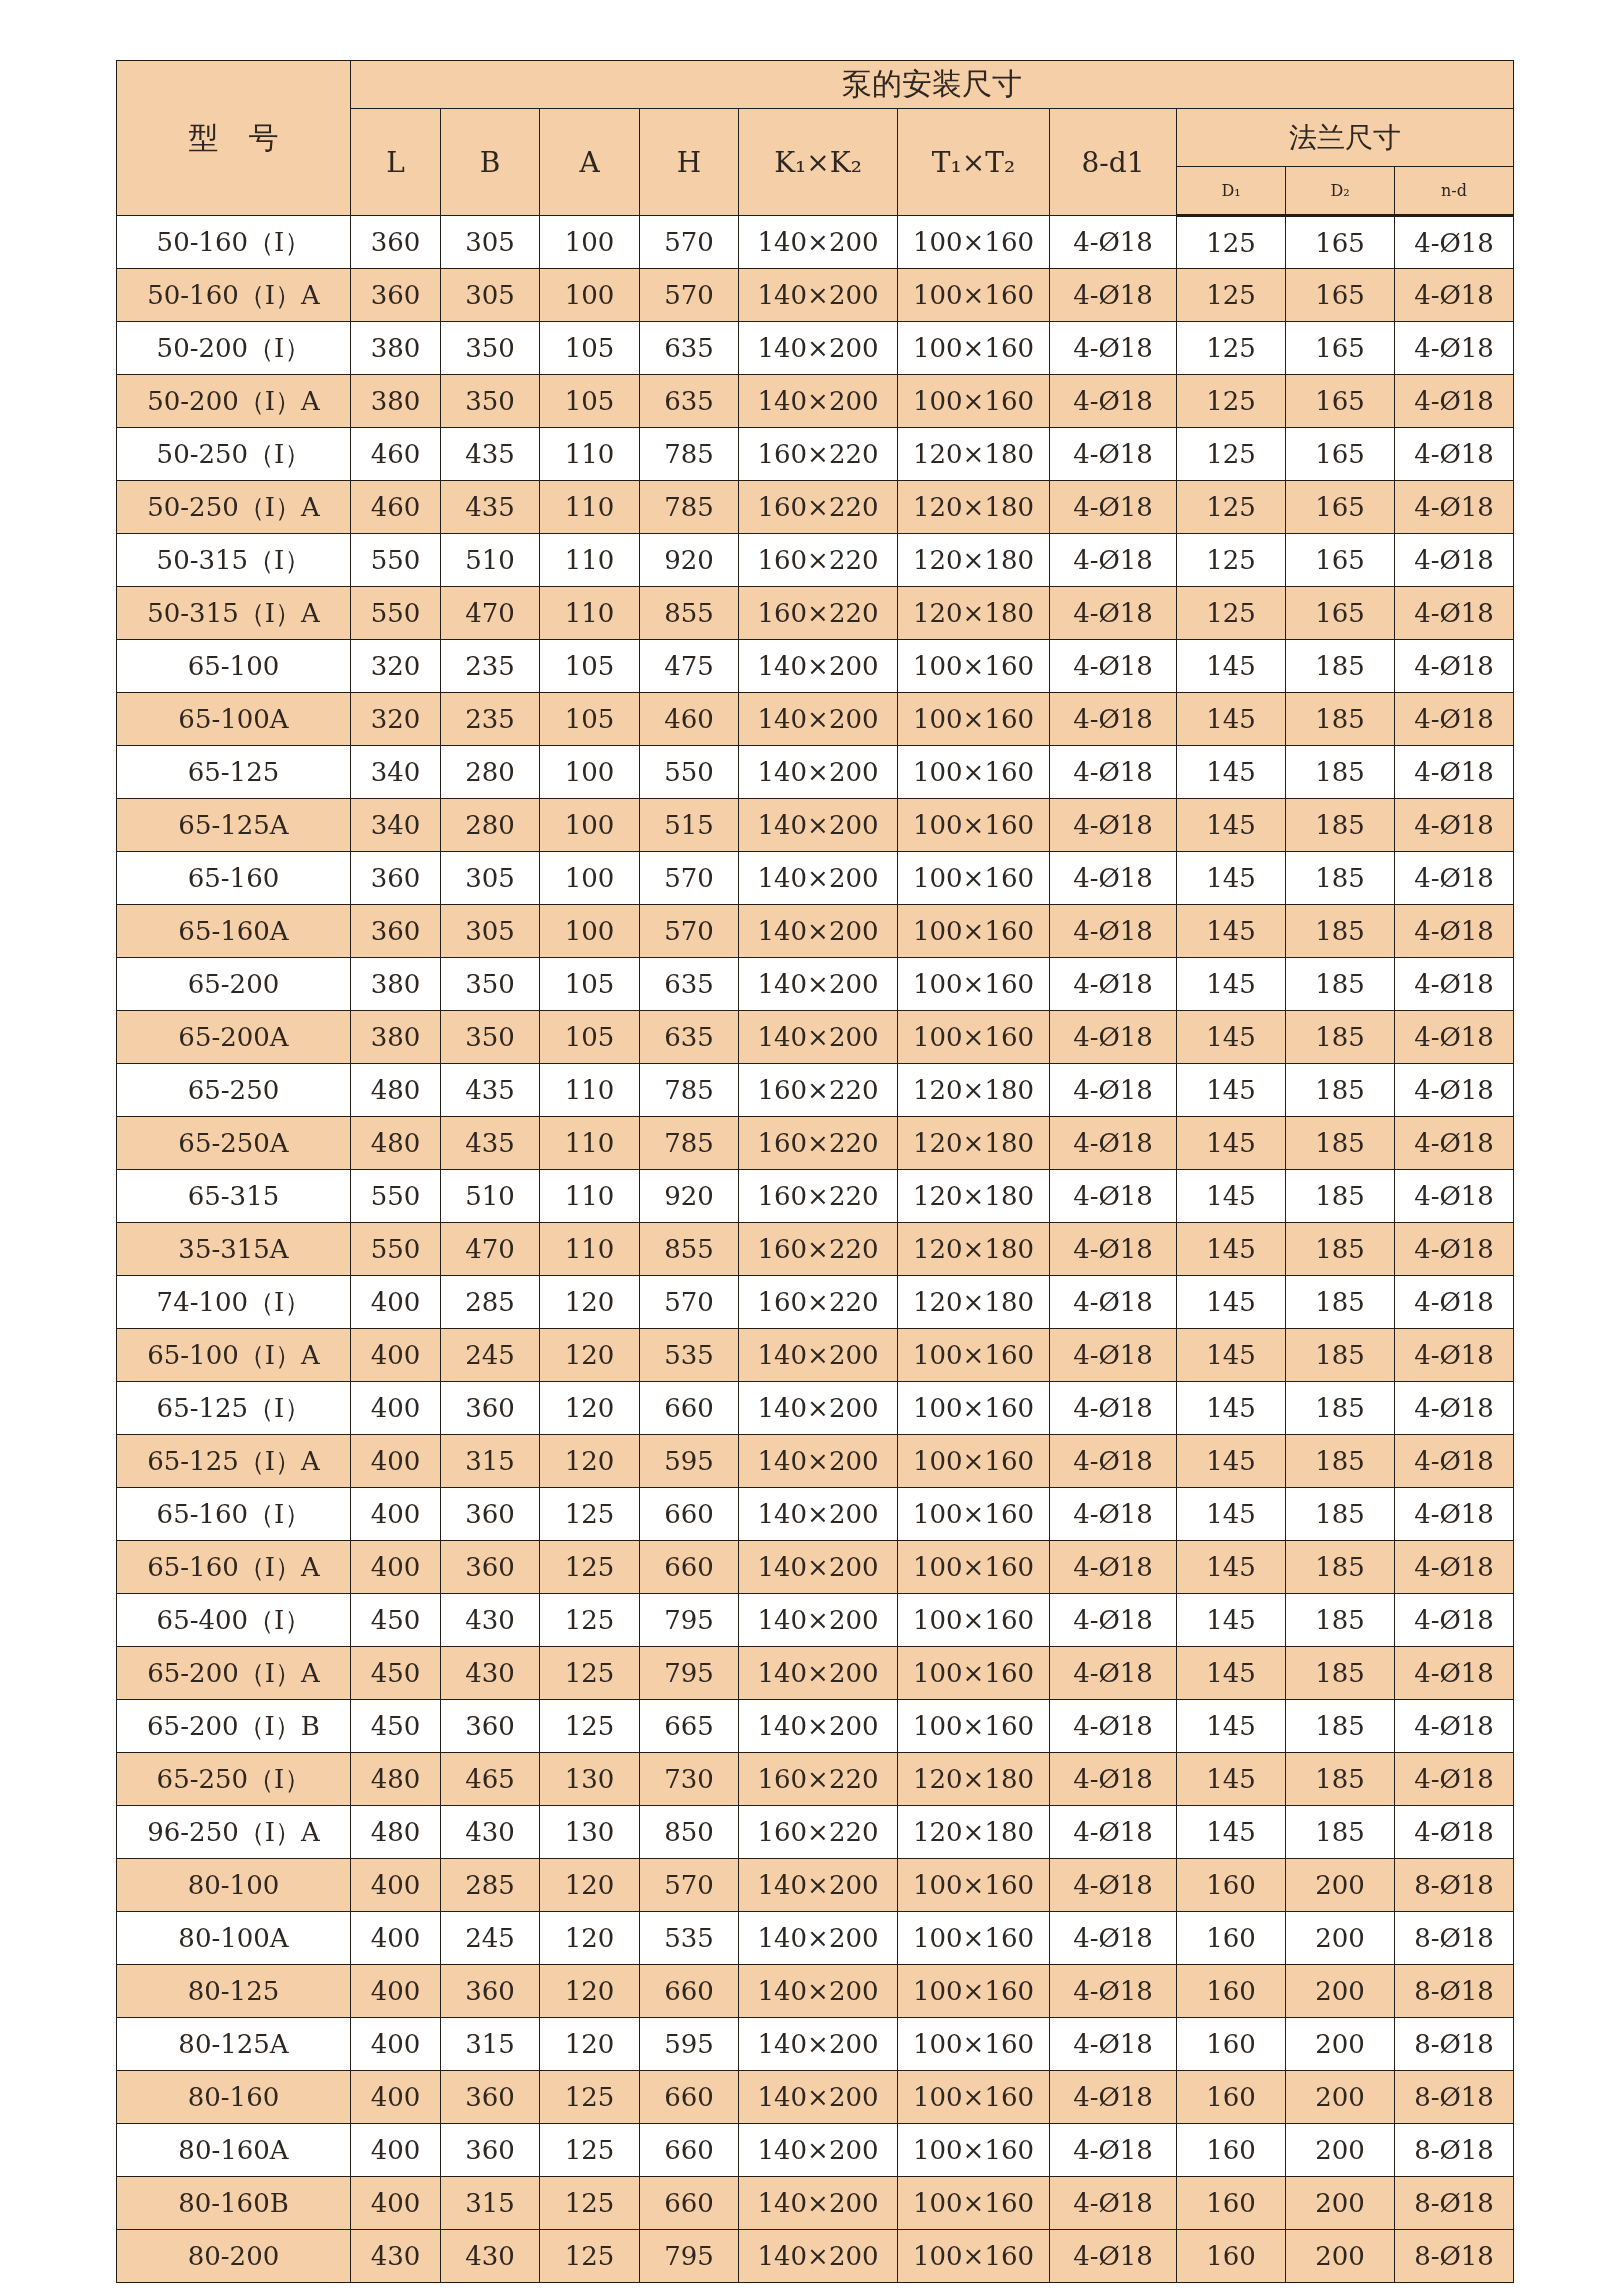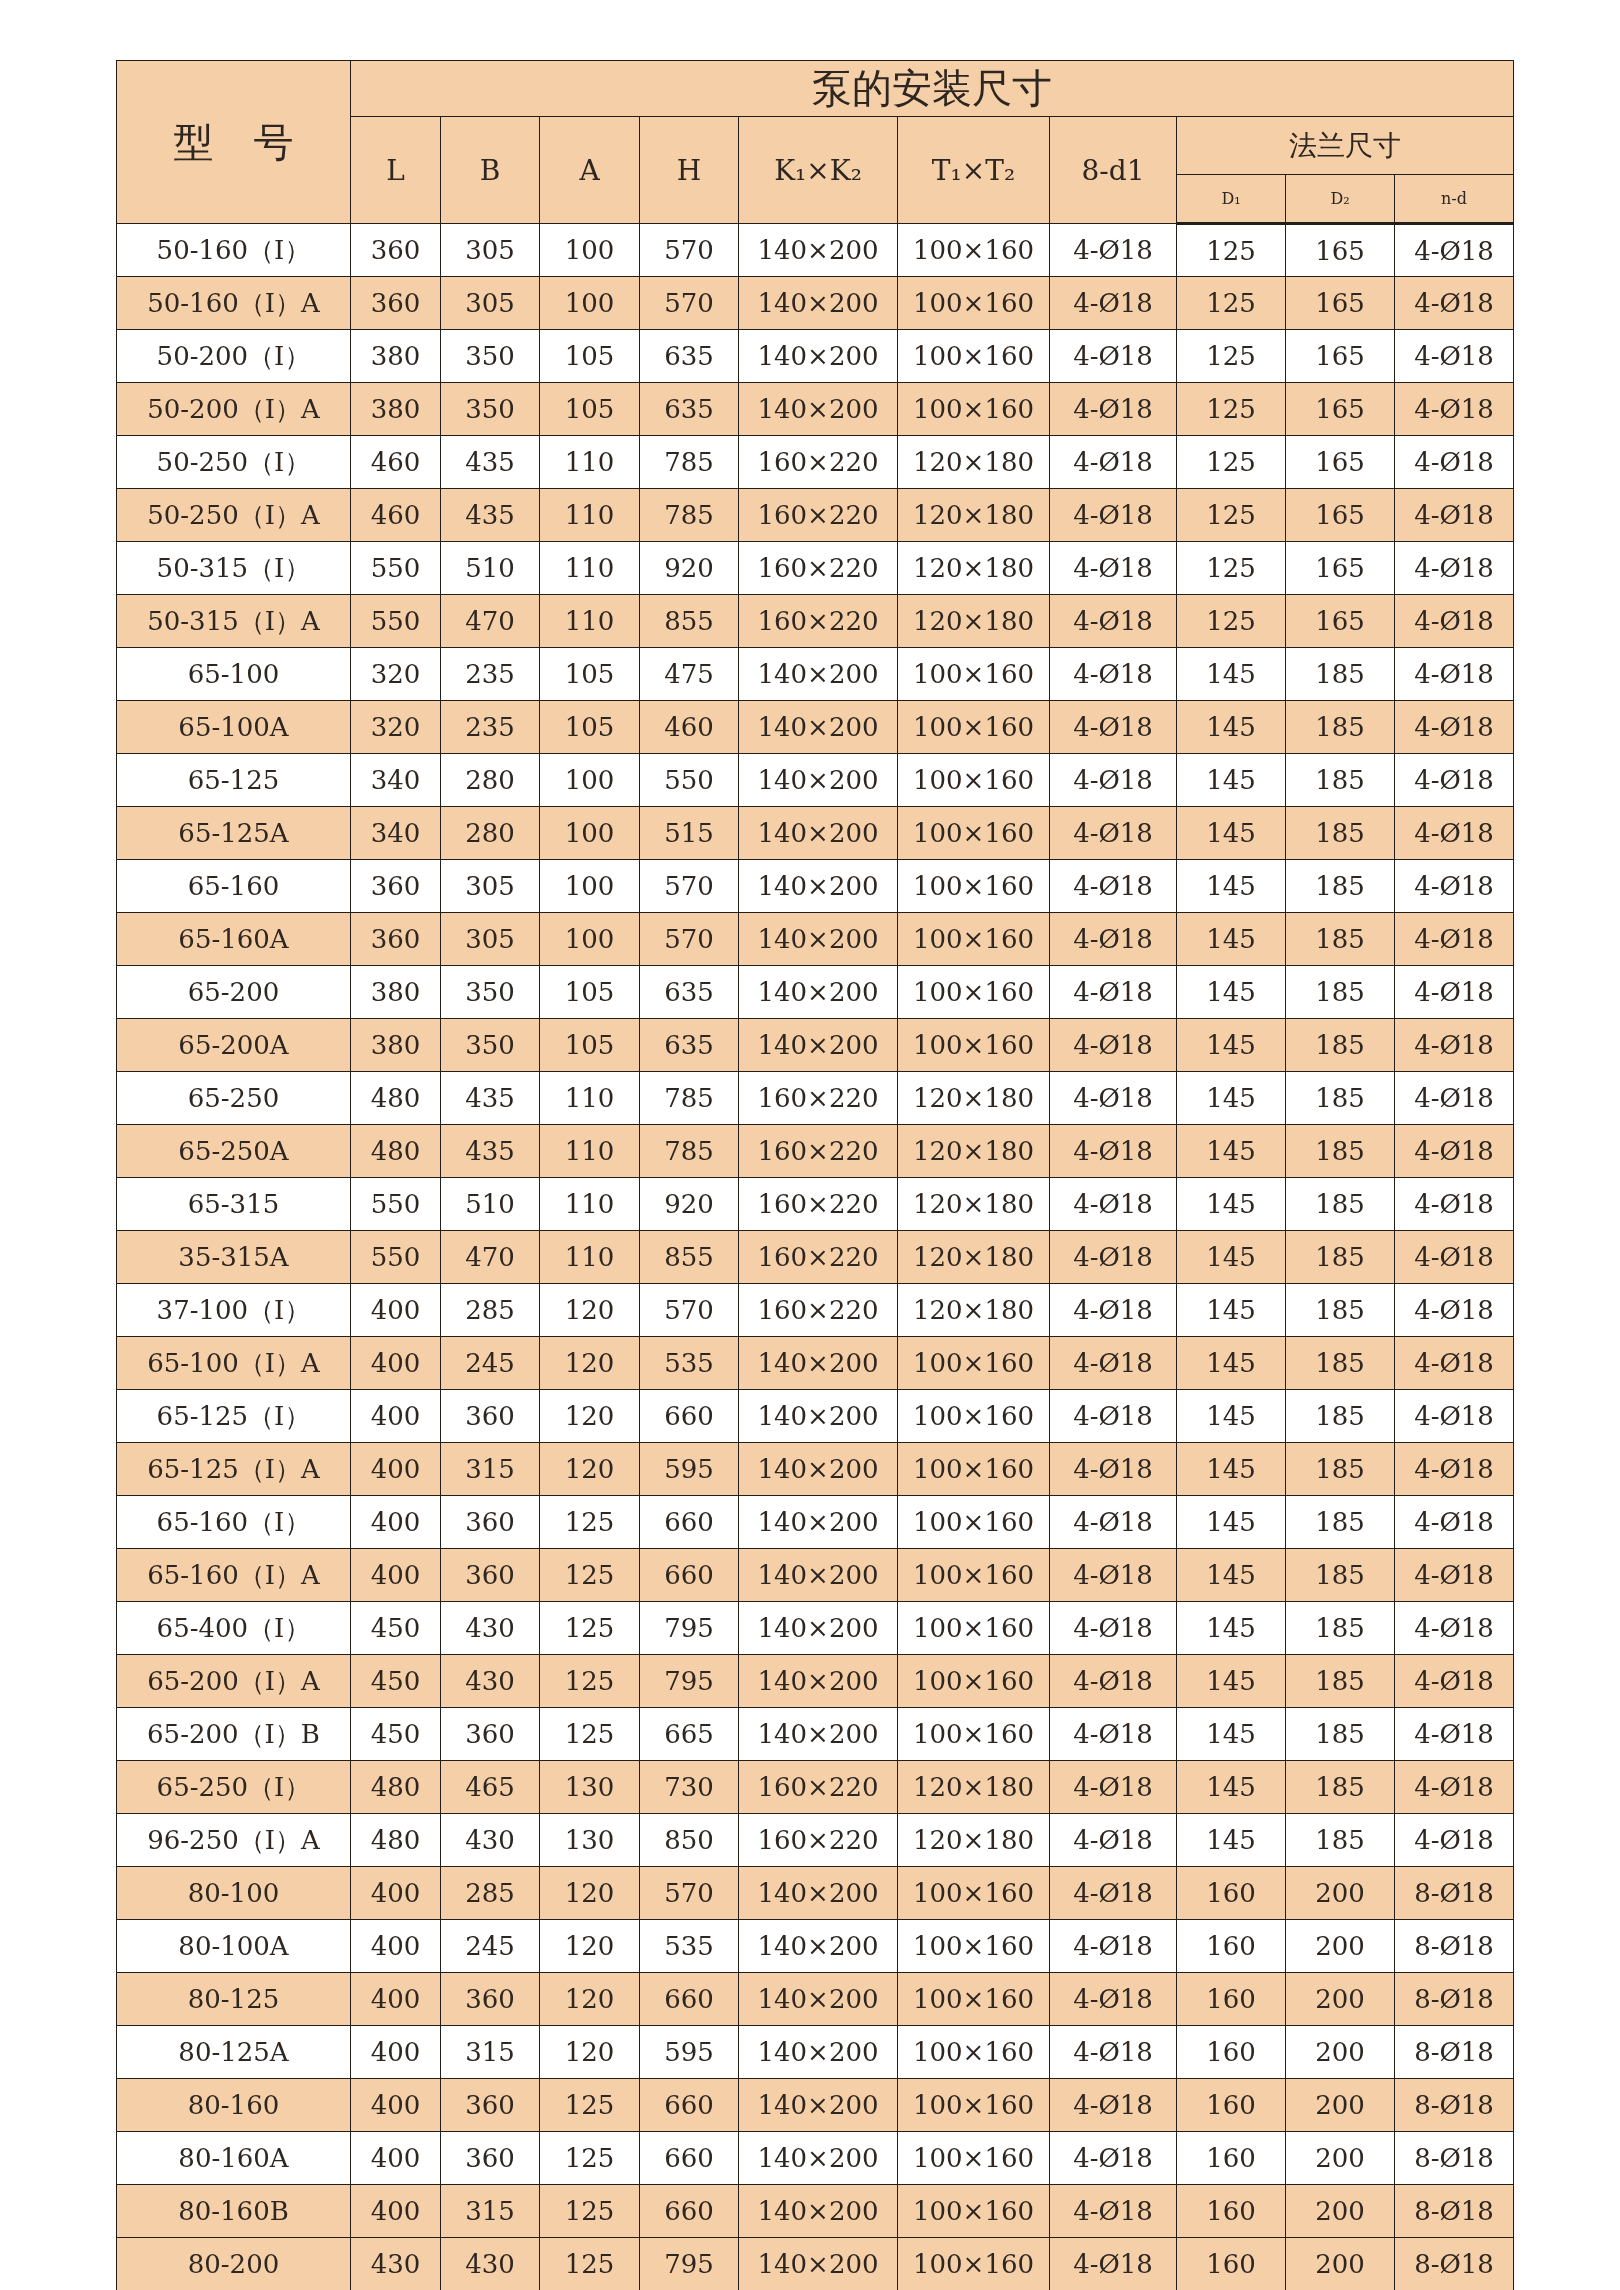--- a/index.html
+++ b/index.html
@@ -30,21 +30,21 @@
     padding:0;
     text-align:center;
     vertical-align:middle;
     overflow:hidden;
     white-space:nowrap;
   }
   thead th{
     background:var(--stripe);
     font-weight:normal;
   }
-  tr.hr1 th{height:47px;font-size:40px;margin-left:28px;}
+  tr.hr1 th{height:47px;font-size:30px;margin-left:28px;}
   tr.hr2 th{height:57px;font-size:28px;}
   tr.hr3 th{height:47px;font-size:16px;margin-left:24px;}
   th.model-head{font-size:30px;}
   th.install-head{border-bottom-width:2.7px;}
   thead tr.hr2 th, thead tr.hr3 th{border-bottom-width:1.8px;}
   thead tr:last-child th, thead th[rowspan="2"], th.model-head{border-bottom-width:3.6px;}
   tbody tr{height:53px;}
   tbody td{font-size:26px;background:var(--bg);}
   tbody tr.shaded td{background:var(--stripe);}
   td.model-cell{
@@ -346,21 +346,21 @@
     <td>110</td>
     <td>855</td>
     <td>160×220</td>
     <td>120×180</td>
     <td>4-Ø18</td>
     <td>145</td>
     <td>185</td>
     <td>4-Ø18</td>
   </tr>
         <tr>
-    <td class="model-cell">37-100（I）</td>
+    <td class="model-cell">74-100（I）</td>
     <td>400</td>
     <td>285</td>
     <td>120</td>
     <td>570</td>
     <td>160×220</td>
     <td>120×180</td>
     <td>4-Ø18</td>
     <td>145</td>
     <td>185</td>
     <td>4-Ø18</td>

